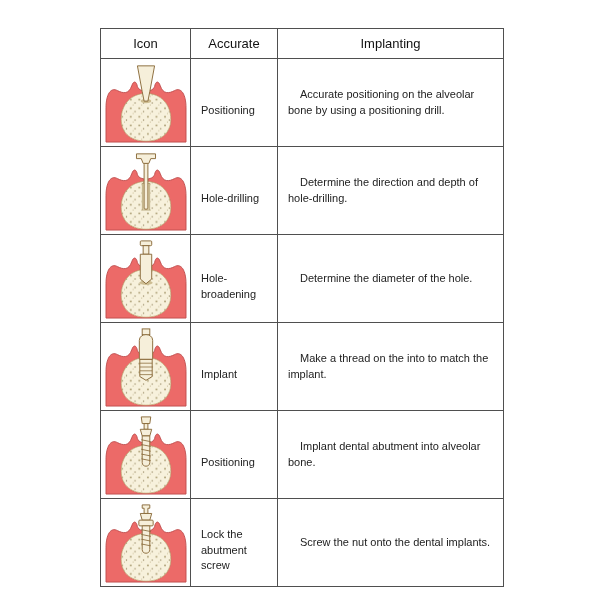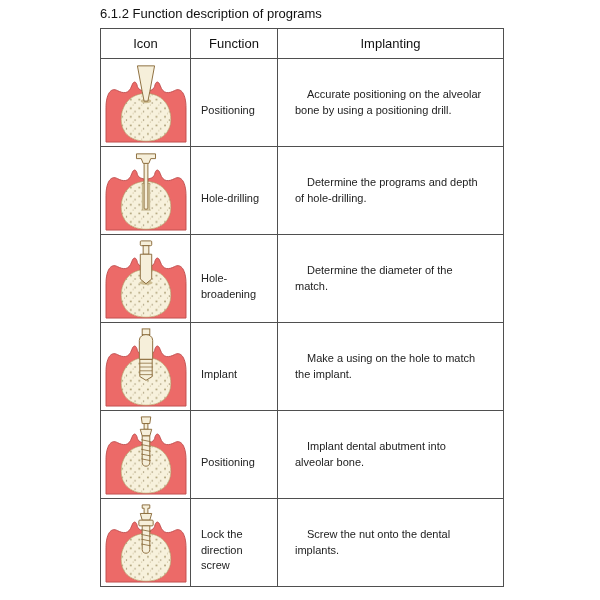--- a/index.html
+++ b/index.html
@@ -32,40 +32,39 @@
   }
   td.fn-cell {
     width:87px; font-size:11px; color:#222;
     vertical-align:middle; padding:20px 4px 4px 10px;
     line-height:1.45;
   }
   td.desc-cell {
     width:226px; font-size:11px; color:#222;
     vertical-align:middle; padding:4px 10px;
   }
-  td.desc-cell p { margin:7px; text-indent:12px; line-height:1.4; }
+  td.desc-cell p { margin:0; text-indent:12px; line-height:1.4; }
   svg { display:block; margin:0 auto; }
 </style>
 </head>
 <body>
 
 <div class="page">
 
-  <div class="title">6.1.2 Function description of programs</div>
 
   <table class="fn-table">
     <colgroup>
       <col style="width:90px">
         <col style="width:87px">
         <col style="width:226px">
     </colgroup>
     <thead>
       <tr>
         <th>Icon</th>
-        <th>Function</th>
+        <th>Accurate</th>
         <th>Implanting</th>
       </tr>
     </thead>
     <tbody>
 
       <tr>
         <td class="icon-cell">
           <svg width="86" height="80" viewBox="0 0 90 84">
             <defs>
                 <pattern id="p0" width="9" height="9" patternUnits="userSpaceOnUse">
@@ -100,21 +99,21 @@
               </defs>
             <path d="M3,83 L3,47 C3,33 8,25 15,29 C21,32 27,33 30,24 C32,18 35,19 36,25 C38,31 52,31 54,25 C55,19 58,18 60,24 C63,33 69,32 75,29 C82,25 87,33 87,47 L87,83 Z M45,32 C61,32 71,44 71,59 C71,75 59,82 45,82 C31,82 19,75 19,59 C19,44 29,32 45,32 Z" fill="#ec6a68" fill-rule="evenodd" stroke="#c14f4f" stroke-width="1"></path>
             <path d="M45,32 C61,32 71,44 71,59 C71,75 59,82 45,82 C31,82 19,75 19,59 C19,44 29,32 45,32 Z" fill="url(#p1)" stroke="#c9b27e" stroke-width="0.8"></path>
             <rect x="41" y="34" width="8" height="28" fill="#e6dab4" stroke="#a08d5f" stroke-width="0.6"></rect>
             <rect x="43" y="13" width="4" height="48" rx="1" fill="#f6efda" stroke="#8a6a3a" stroke-width="1"></rect>
             <path d="M35,3 H55 V8 H50 L48,13 H42 L40,8 H35 Z" fill="#f6efda" stroke="#8a6a3a" stroke-width="1" stroke-linejoin="round"></path>
           </svg>
         </td>
         <td class="fn-cell">Hole-drilling</td>
         <td class="desc-cell">
-          <p>Determine the programs and depth of hole-drilling.</p>
+          <p>Determine the direction and depth of hole-drilling.</p>
         </td>
       </tr>
 
       <tr>
         <td class="icon-cell">
           <svg width="86" height="80" viewBox="0 0 90 84">
             <defs>
                 <pattern id="p2" width="9" height="9" patternUnits="userSpaceOnUse">
               <rect width="9" height="9" fill="#f7f1dc"></rect>
               <circle cx="2" cy="2.5" r="0.9" fill="#a39467"></circle>
@@ -125,21 +124,21 @@
             <path d="M3,83 L3,47 C3,33 8,25 15,29 C21,32 27,33 30,24 C32,18 35,19 36,25 C38,31 52,31 54,25 C55,19 58,18 60,24 C63,33 69,32 75,29 C82,25 87,33 87,47 L87,83 Z M45,32 C61,32 71,44 71,59 C71,75 59,82 45,82 C31,82 19,75 19,59 C19,44 29,32 45,32 Z" fill="#ec6a68" fill-rule="evenodd" stroke="#c14f4f" stroke-width="1"></path>
             <path d="M45,32 C61,32 71,44 71,59 C71,75 59,82 45,82 C31,82 19,75 19,59 C19,44 29,32 45,32 Z" fill="url(#p2)" stroke="#c9b27e" stroke-width="0.8"></path>
             <ellipse cx="45" cy="46" rx="7" ry="2.2" fill="#cdbd92"></ellipse>
             <rect x="39" y="2" width="12" height="5" rx="1" fill="#f6efda" stroke="#8a6a3a" stroke-width="1"></rect>
             <rect x="42" y="7" width="6" height="9" fill="#f6efda" stroke="#8a6a3a" stroke-width="1"></rect>
             <path d="M39,16 H51 V42 L45,47 L39,42 Z" fill="#f6efda" stroke="#8a6a3a" stroke-width="1" stroke-linejoin="round"></path>
           </svg>
         </td>
         <td class="fn-cell">Hole-broadening</td>
         <td class="desc-cell">
-          <p>Determine the diameter of the match.</p>
+          <p>Determine the diameter of the hole.</p>
         </td>
       </tr>
 
       <tr>
         <td class="icon-cell">
           <svg width="86" height="80" viewBox="0 0 90 84">
             <defs>
                 <pattern id="p3" width="9" height="9" patternUnits="userSpaceOnUse">
               <rect width="9" height="9" fill="#f7f1dc"></rect>
               <circle cx="2" cy="2.5" r="0.9" fill="#a39467"></circle>
@@ -150,21 +149,21 @@
             <path d="M3,83 L3,47 C3,33 8,25 15,29 C21,32 27,33 30,24 C32,18 35,19 36,25 C38,31 52,31 54,25 C55,19 58,18 60,24 C63,33 69,32 75,29 C82,25 87,33 87,47 L87,83 Z M45,32 C61,32 71,44 71,59 C71,75 59,82 45,82 C31,82 19,75 19,59 C19,44 29,32 45,32 Z" fill="#ec6a68" fill-rule="evenodd" stroke="#c14f4f" stroke-width="1"></path>
             <path d="M45,32 C61,32 71,44 71,59 C71,75 59,82 45,82 C31,82 19,75 19,59 C19,44 29,32 45,32 Z" fill="url(#p3)" stroke="#c9b27e" stroke-width="0.8"></path>
             <rect x="41" y="2" width="8" height="6" fill="#f6efda" stroke="#8a6a3a" stroke-width="1"></rect>
             <path d="M38,14 C38,6 52,6 52,14 V34 H38 Z" fill="#f6efda" stroke="#8a6a3a" stroke-width="1"></path>
             <path d="M38.5,34 H51.5 V52 L45,56 L38.5,52 Z" fill="#f6efda" stroke="#8a6a3a" stroke-width="1" stroke-linejoin="round"></path>
             <path d="M38.5,38 H51.5 M38.5,42 H51.5 M38.5,46 H51.5 M38.5,50 H51.5" stroke="#8a6a3a" stroke-width="0.8"></path>
           </svg>
         </td>
         <td class="fn-cell">Implant</td>
         <td class="desc-cell">
-          <p>Make a using on the hole to match the implant.</p>
+          <p>Make a thread on the into to match the implant.</p>
         </td>
       </tr>
 
       <tr>
         <td class="icon-cell">
           <svg width="86" height="80" viewBox="0 0 90 84">
             <defs>
                 <pattern id="p4" width="9" height="9" patternUnits="userSpaceOnUse">
               <rect width="9" height="9" fill="#f7f1dc"></rect>
               <circle cx="2" cy="2.5" r="0.9" fill="#a39467"></circle>
@@ -200,21 +199,21 @@
               </defs>
             <path d="M3,83 L3,47 C3,33 8,25 15,29 C21,32 27,33 30,24 C32,18 35,19 36,25 C38,31 52,31 54,25 C55,19 58,18 60,24 C63,33 69,32 75,29 C82,25 87,33 87,47 L87,83 Z M45,32 C61,32 71,44 71,59 C71,75 59,82 45,82 C31,82 19,75 19,59 C19,44 29,32 45,32 Z" fill="#ec6a68" fill-rule="evenodd" stroke="#c14f4f" stroke-width="1"></path>
             <path d="M45,32 C61,32 71,44 71,59 C71,75 59,82 45,82 C31,82 19,75 19,59 C19,44 29,32 45,32 Z" fill="url(#p5)" stroke="#c9b27e" stroke-width="0.8"></path>
             <path d="M41,2 H49 V5.5 H47 V11 H43 V5.5 H41 Z" fill="#f6efda" stroke="#8a6a3a" stroke-width="1" stroke-linejoin="round"></path>
             <path d="M39,11 H51 L49,18 H41 Z" fill="#f6efda" stroke="#8a6a3a" stroke-width="1" stroke-linejoin="round"></path>
             <rect x="37.5" y="18" width="15" height="6" rx="1" fill="#f6efda" stroke="#8a6a3a" stroke-width="1"></rect>
             <path d="M41,24 H49 V49 C49,54 41,54 41,49 Z" fill="#f6efda" stroke="#8a6a3a" stroke-width="1"></path>
             <path d="M40,28 L50,30 M40,33 L50,35 M40,38 L50,40 M40,43 L50,45" stroke="#8a6a3a" stroke-width="0.9"></path>
           </svg>
         </td>
-        <td class="fn-cell">Lock the direction screw</td>
+        <td class="fn-cell">Lock the abutment screw</td>
         <td class="desc-cell">
           <p>Screw the nut onto the dental implants.</p>
         </td>
       </tr>
 
     </tbody>
   </table>
 </div>
 
 </body></html>

